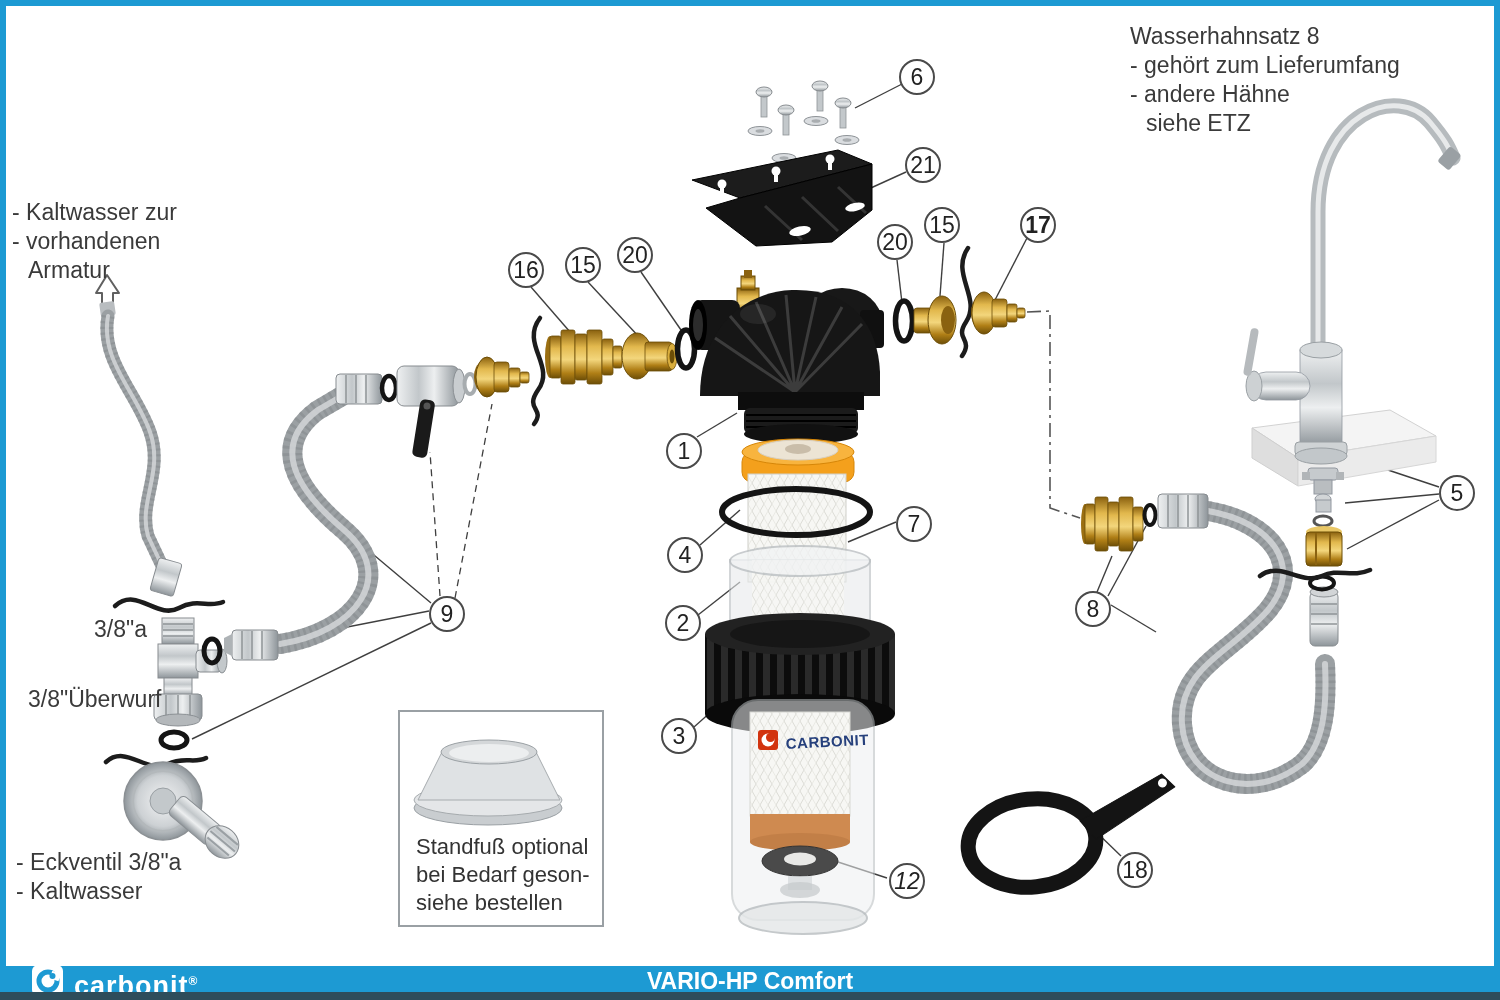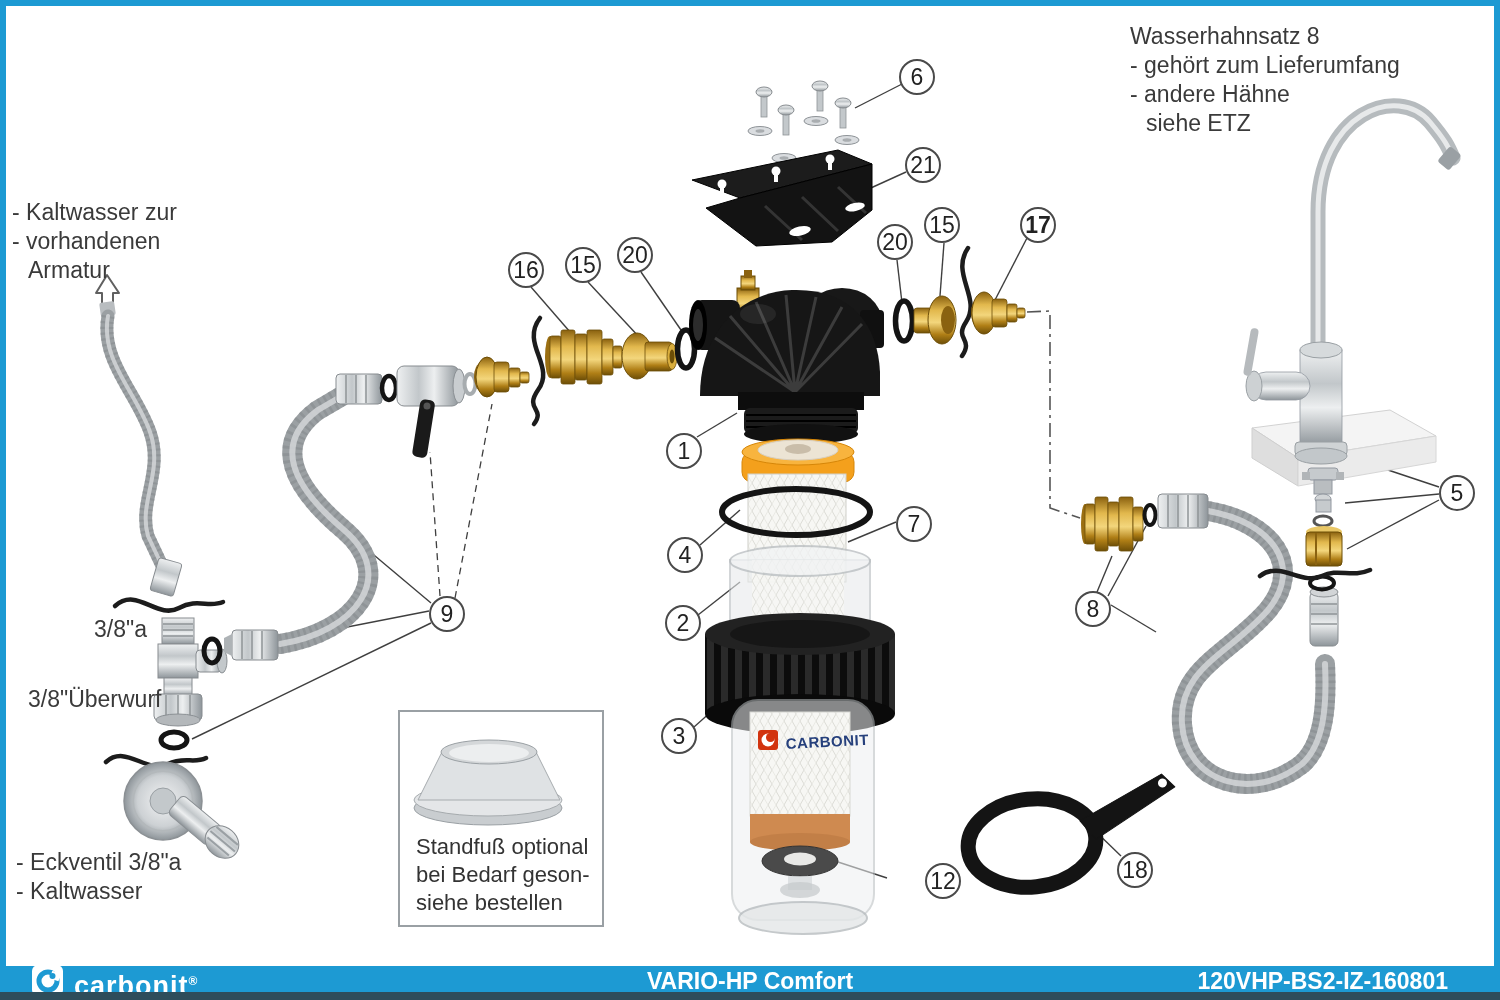--- a/index.html
+++ b/index.html
@@ -448,21 +448,21 @@
     </div>
 <div class="callout" style="left:896px;top:506px;">
       <span>7</span>
     </div>
 <div class="callout" style="left:665px;top:605px;">
       <span>2</span>
     </div>
 <div class="callout" style="left:661px;top:718px;">
       <span>3</span>
     </div>
-<div class="callout" style="left:925px;top:863px;">
+<div class="callout" style="left:889px;top:863px;font-style:italic;">
       <span>12</span>
     </div>
 <div class="callout" style="left:429px;top:596px;">
       <span>9</span>
     </div>
 <div class="callout" style="left:1075px;top:591px;">
       <span>8</span>
     </div>
 <div class="callout" style="left:1439px;top:475px;">
       <span>5</span>
@@ -474,17 +474,16 @@
 <div class="footer-bar">
   <span class="logo-box">
     <svg width="24" height="24" viewBox="0 0 24 24">
       <circle cx="12" cy="12" r="9" fill="none" stroke="#1d9ad3" stroke-width="5"></circle>
       <rect x="13" y="1" width="9" height="8" fill="#fff" transform="rotate(18 12 12)"></rect>
       <circle cx="16.5" cy="7" r="3" fill="#1d9ad3"></circle>
     </svg>
   </span>
   <span class="brand"><span>carbonit</span><sup class="reg">®</sup></span>
   <div class="product">VARIO-HP Comfort</div>
-  <div class="code">120VHP-BS2-IZ-160801</div>
 </div>
 <div class="footer-edge"></div>
 
 </div>
 
 </body></html>

